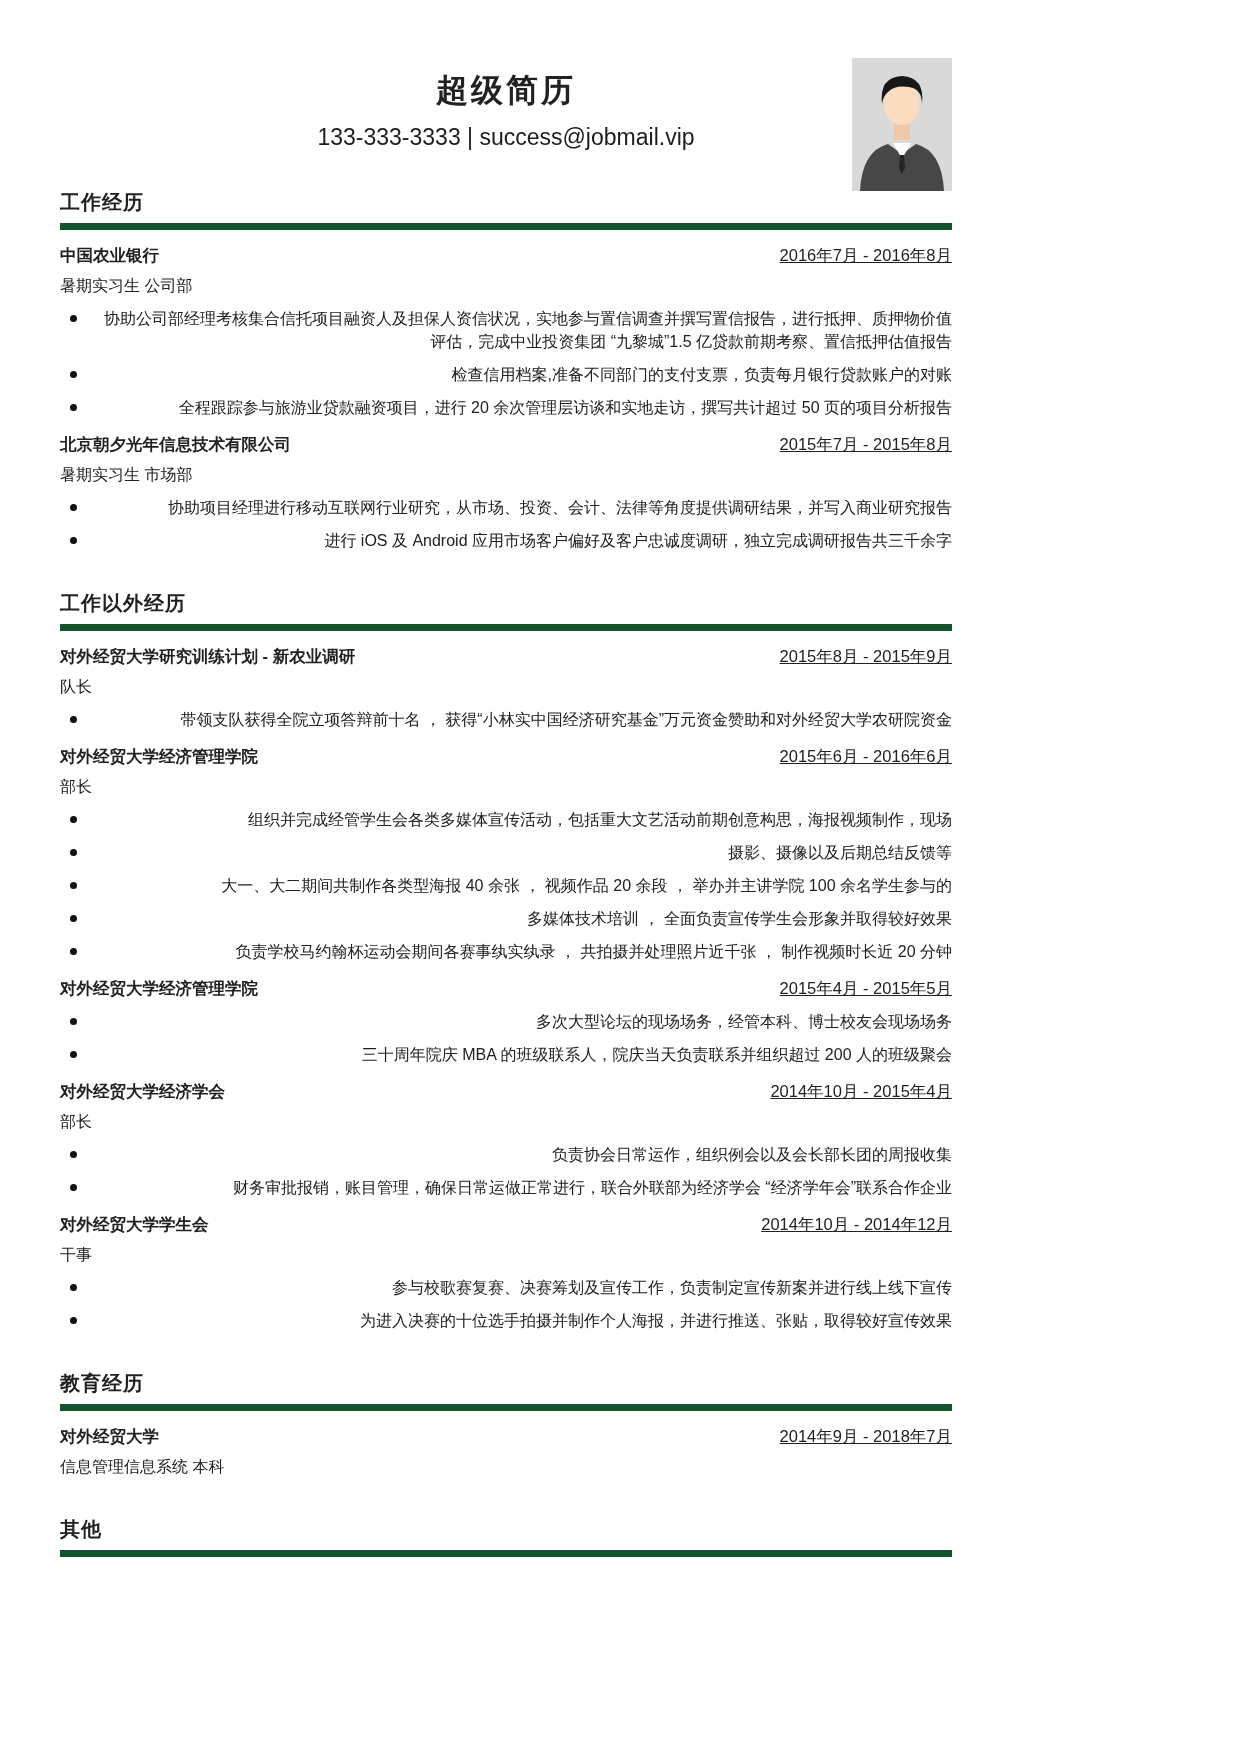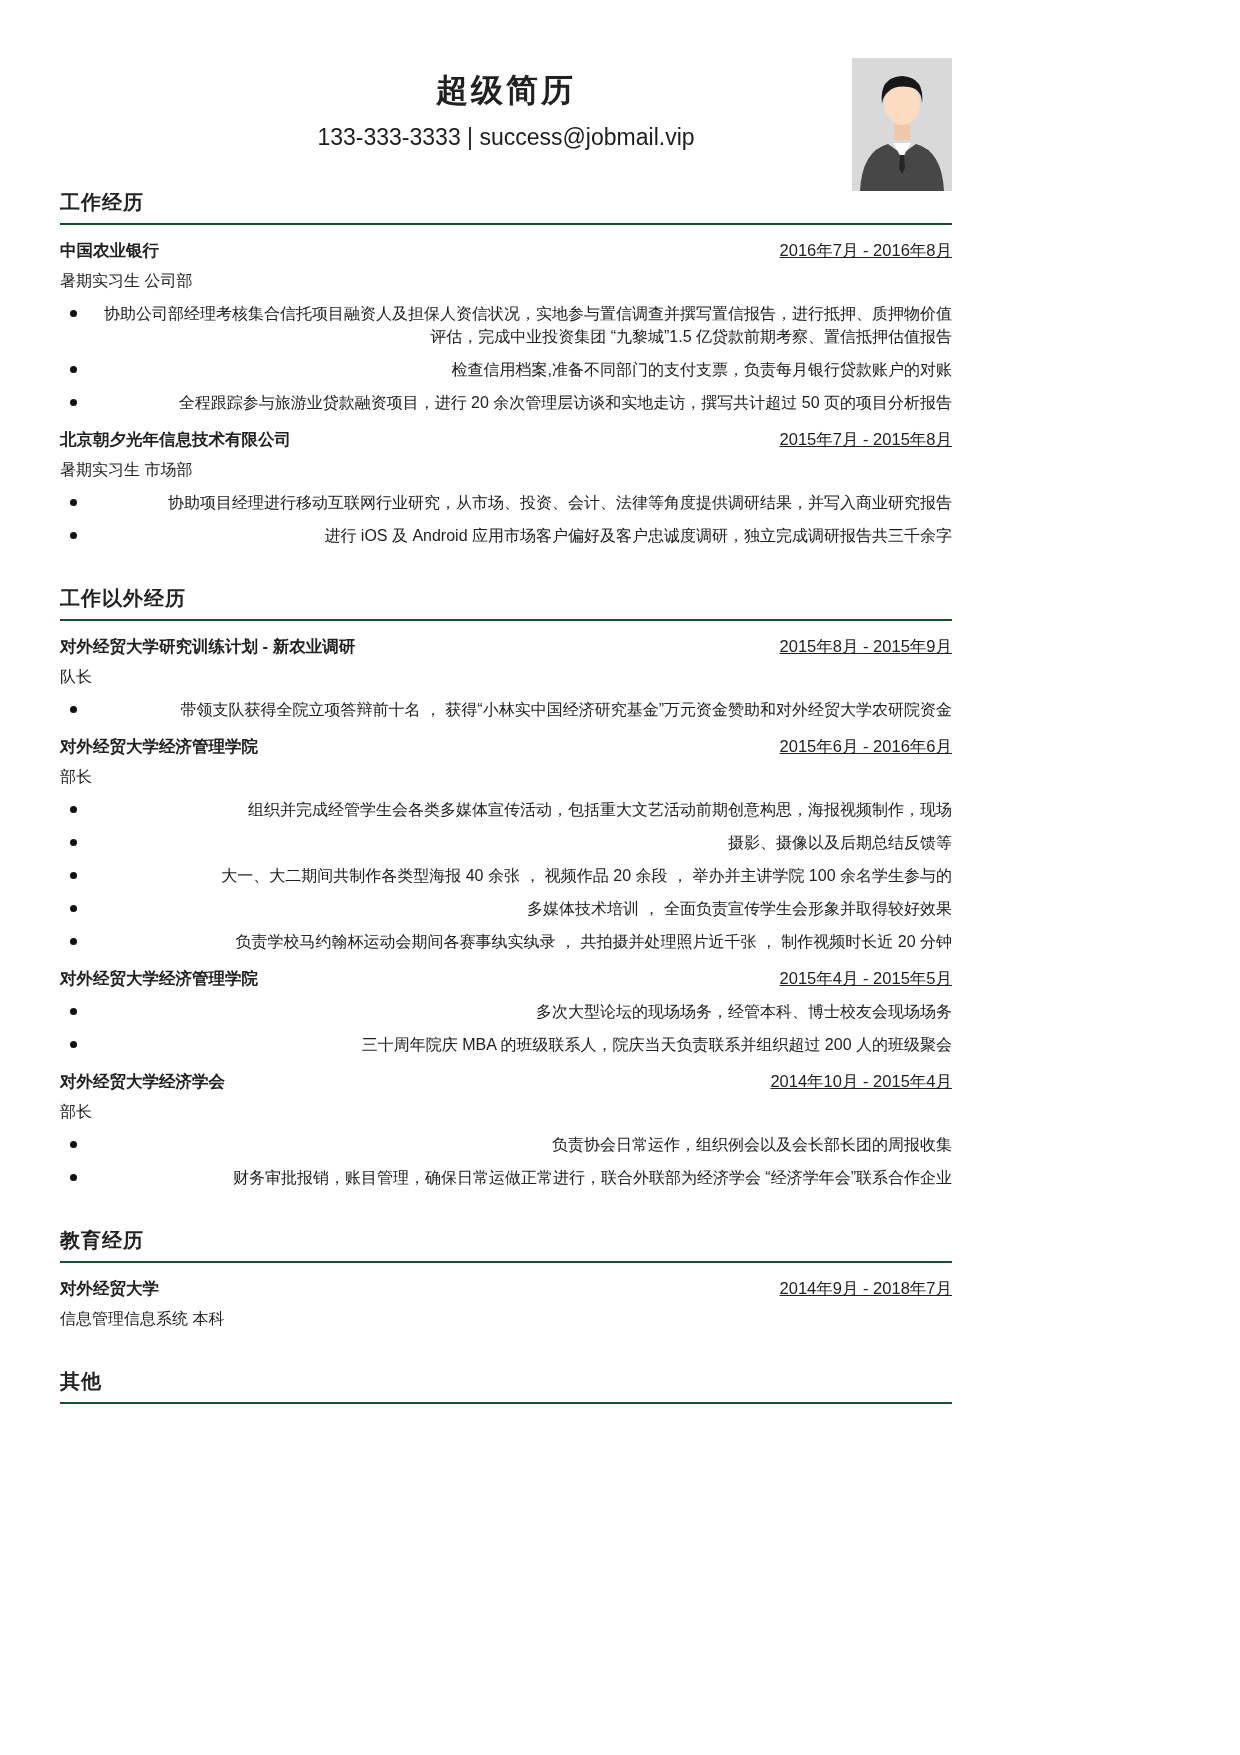--- a/index.html
+++ b/index.html
@@ -13,21 +13,21 @@
 
   .avatar { position: absolute; top: 58px; right: 60px; width: 100px; height: 133px; }
 
   .title { text-align: center; font-size: 32px; font-weight: bold; letter-spacing: 3px; line-height: 1.15; }
   .contact { text-align: center; font-size: 23px; margin-top: 15px; color: #1c1c1c; }
 
   .section { margin-top: 38px; }
   .section:first-of-type { margin-top: 42px; }
   .section-title {
     font-size: 20px; font-weight: bold; letter-spacing: 1px;
-    padding-bottom: 7px; border-bottom: 2px solid #14532d;
+    padding-bottom: 7px; border-bottom: 7px solid #14532d;
   }
 
   .entry-head { display: flex; justify-content: space-between; align-items: flex-end; margin-top: 15px; }
   .org  { font-size: 16.5px; font-weight: bold; }
   .date { font-size: 16.5px; font-weight: normal; white-space: nowrap; text-decoration: underline; }
   .role { font-size: 16px; margin-top: 9px; }
 
   ul.bullets { list-style: none; margin: 2px 0 0 0; padding: 0; text-align: right; }
   ul.bullets li {
     position: relative; padding-left: 29px; margin-top: 10px;
@@ -131,20 +131,31 @@
         <span class="org">对外经贸大学经济学会</span>
         <span class="date">2014年10月 - 2015年4月</span>
       </div>
       <div class="role">部长</div>
       <ul class="bullets">
         <li>负责协会日常运作，组织例会以及会长部长团的周报收集</li>
         <li>财务审批报销，账目管理，确保日常运做正常进行，联合外联部为经济学会 “经济学年会”联系合作企业</li>
       </ul>
     </div>
 
+    <div class="entry">
+      <div class="entry-head">
+        <span class="org">对外经贸大学学生会</span>
+        <span class="date">2014年10月 - 2014年12月</span>
+      </div>
+      <div class="role">干事</div>
+      <ul class="bullets">
+        <li>参与校歌赛复赛、决赛筹划及宣传工作，负责制定宣传新案并进行线上线下宣传</li>
+        <li>为进入决赛的十位选手拍摄并制作个人海报，并进行推送、张贴，取得较好宣传效果</li>
+      </ul>
+    </div>
   </div>
 
   <div class="section">
     <div class="section-title">教育经历</div>
     <div class="entry">
       <div class="entry-head">
         <span class="org">对外经贸大学</span>
         <span class="date">2014年9月 - 2018年7月</span>
       </div>
       <div class="role">信息管理信息系统 本科</div>

